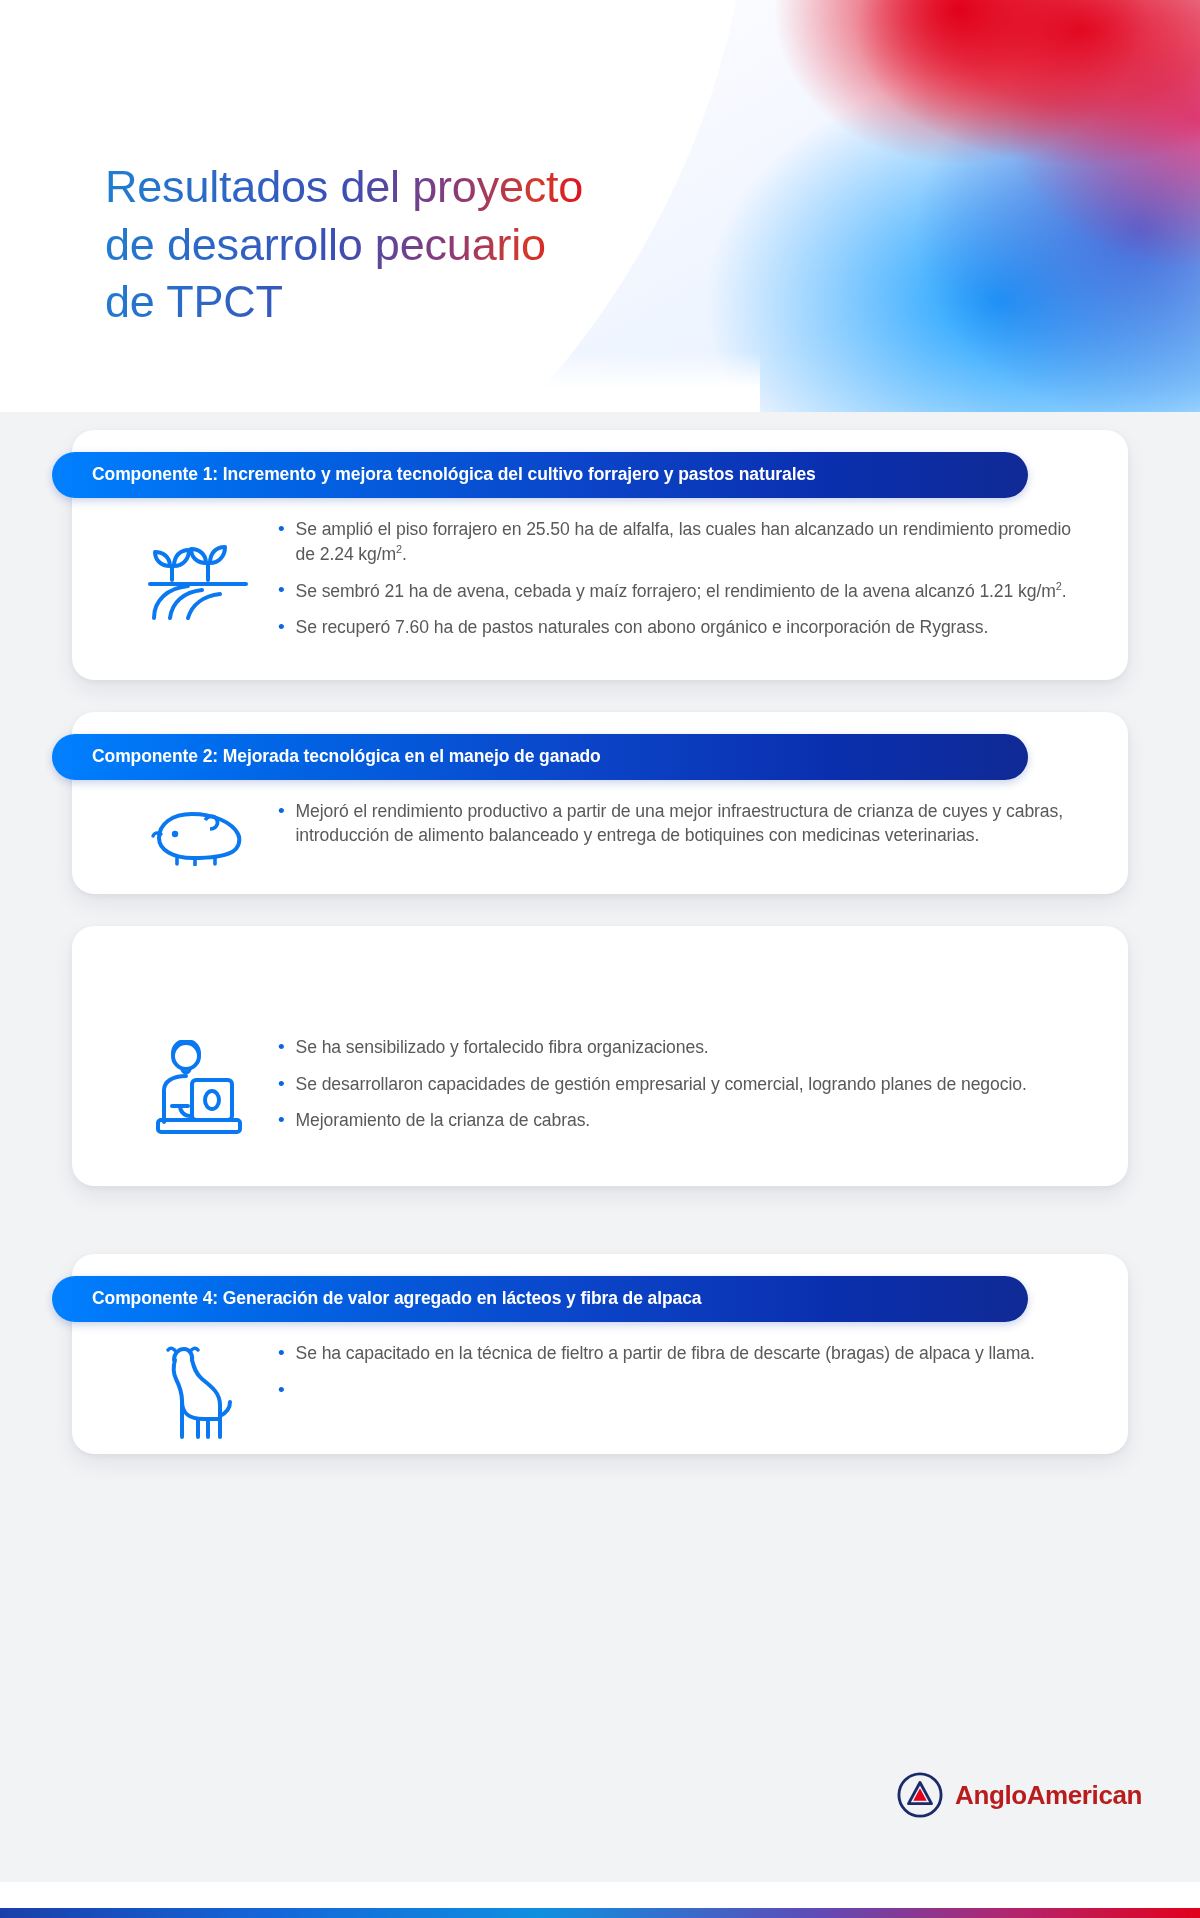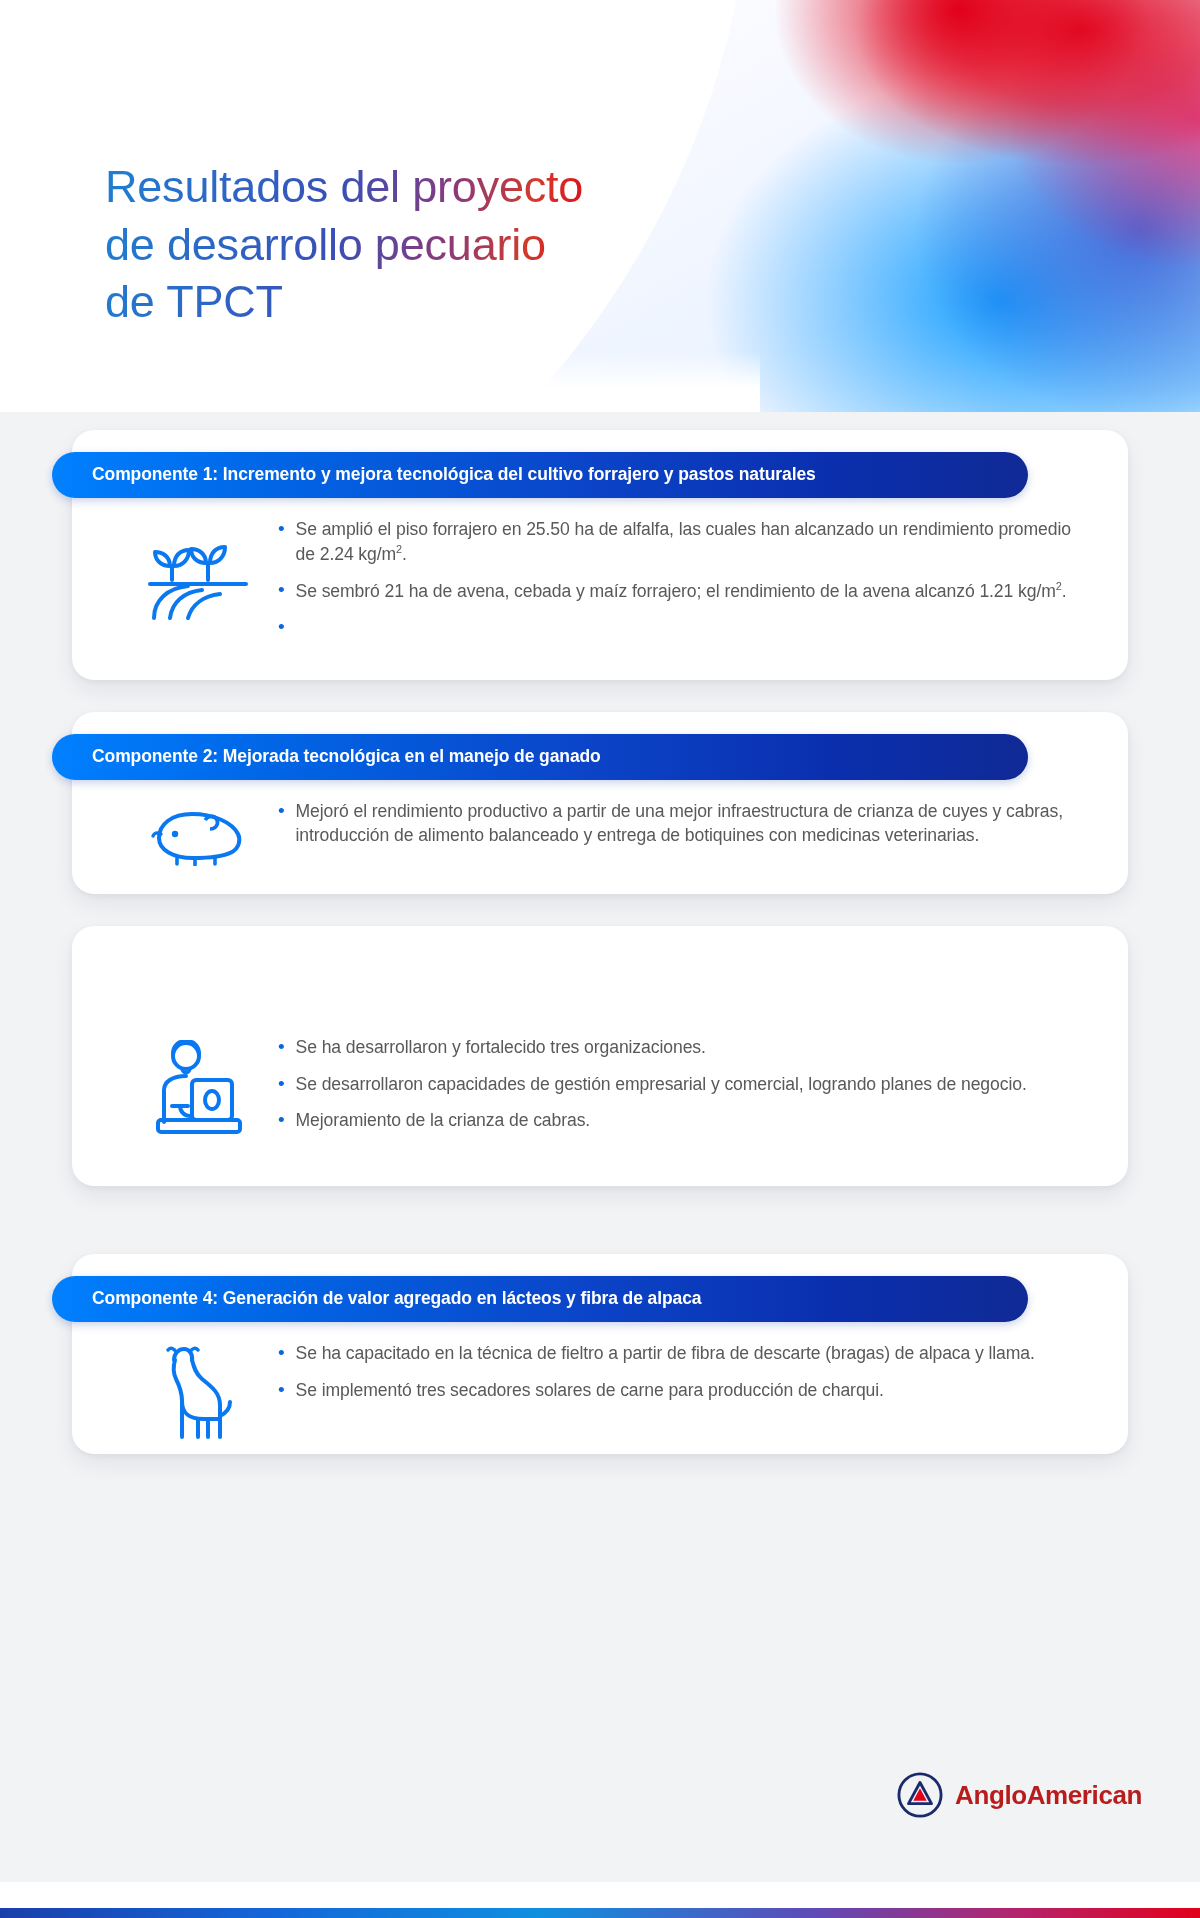--- a/index.html
+++ b/index.html
@@ -162,20 +162,21 @@
         <div class="bullet">
           <span class="dot">•</span>
           <span class="btxt">Se amplió el piso forrajero en 25.50 ha de alfalfa, las cuales han alcanzado un rendimiento promedio de 2.24 kg/m<sup>2</sup>.</span>
         </div>
         <div class="bullet">
           <span class="dot">•</span>
           <span class="btxt">Se sembró 21 ha de avena, cebada y maíz forrajero; el rendimiento de la avena alcanzó 1.21 kg/m<sup>2</sup>.</span>
         </div>
         <div class="bullet">
           <span class="dot">•</span>
+          <span class="btxt">Se recuperó 7.60 ha de pastos naturales con abono orgánico e incorporación de Rygrass.</span>
         </div>
       </div>
     </div>
   </div>
 
   <div class="card" style="top:300px;height:182px;">
     <div class="chip">Componente 2: Mejorada tecnológica en el manejo de ganado</div>
     <div class="card-body" style="padding-top:86px;">
       <div class="icon-col">
         <svg width="106" height="62" viewBox="0 0 106 62" fill="none">
@@ -206,21 +207,21 @@
           <path d="M26 66h16" stroke="#0a78f0" stroke-width="4" stroke-linecap="round"></path>
           <path d="M34 66c0 6 5 10 10 10" stroke="#0a78f0" stroke-width="4" stroke-linecap="round"></path>
           <rect x="46" y="40" width="40" height="40" rx="4" stroke="#0a78f0" stroke-width="4"></rect>
           <ellipse cx="66" cy="60" rx="7" ry="9" stroke="#0a78f0" stroke-width="4"></ellipse>
           <rect x="12" y="80" width="82" height="12" rx="3" stroke="#0a78f0" stroke-width="4"></rect>
         </svg>
       </div>
       <div class="bullets">
         <div class="bullet">
           <span class="dot">•</span>
-          <span class="btxt">Se ha desarrollaron y fortalecido tres organizaciones.</span>
+          <span class="btxt">Se ha sensibilizado y fortalecido fibra organizaciones.</span>
         </div>
         <div class="bullet">
           <span class="dot">•</span>
           <span class="btxt">Se desarrollaron capacidades de gestión empresarial y comercial, logrando planes de negocio.</span>
         </div>
         <div class="bullet">
           <span class="dot">•</span>
           <span class="btxt">Mejoramiento de la crianza de cabras.</span>
         </div>
       </div>
@@ -241,21 +242,20 @@
           <path d="M68 70c6-3 10-8 10-14" stroke="#0a78f0" stroke-width="4" stroke-linecap="round"></path>
         </svg>
       </div>
       <div class="bullets">
         <div class="bullet">
           <span class="dot">•</span>
           <span class="btxt">Se ha capacitado en la técnica de fieltro a partir de fibra de descarte (bragas) de alpaca y llama.</span>
         </div>
         <div class="bullet">
           <span class="dot">•</span>
-          <span class="btxt">Se implementó tres secadores solares de carne para producción de charqui.</span>
         </div>
       </div>
     </div>
   </div>
 
 </div>
 
 <div class="footer-logo">
   <svg class="logo-mark" viewBox="0 0 48 48" fill="none">
     <circle cx="24" cy="24" r="22" stroke="#1a2b6d" stroke-width="3"></circle>

